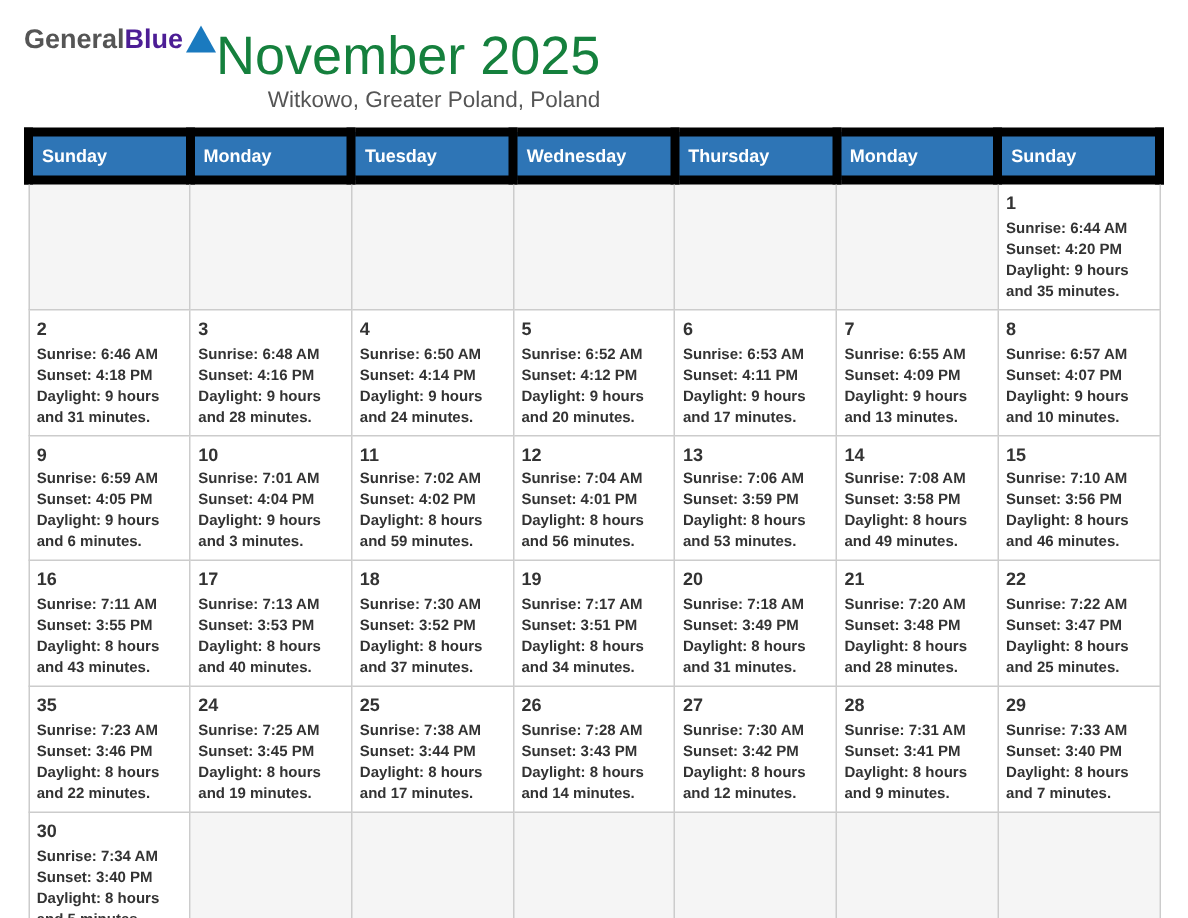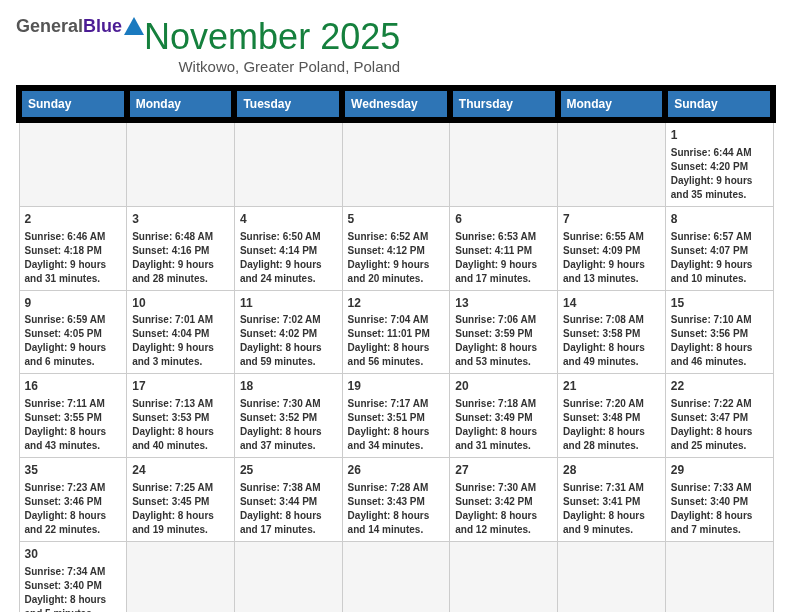--- a/index.html
+++ b/index.html
@@ -194,21 +194,21 @@
         </td>
         <td>
           <span class="day-number">11</span>
           <div class="day-info">Sunrise: 7:02 AM
 Sunset: 4:02 PM
 Daylight: 8 hours and 59 minutes.</div>
         </td>
         <td>
           <span class="day-number">12</span>
           <div class="day-info">Sunrise: 7:04 AM
-Sunset: 11:01 PM
+Sunset: 4:01 PM
 Daylight: 8 hours and 56 minutes.</div>
         </td>
         <td>
           <span class="day-number">13</span>
           <div class="day-info">Sunrise: 7:06 AM
 Sunset: 3:59 PM
 Daylight: 8 hours and 53 minutes.</div>
         </td>
         <td>
           <span class="day-number">14</span>

